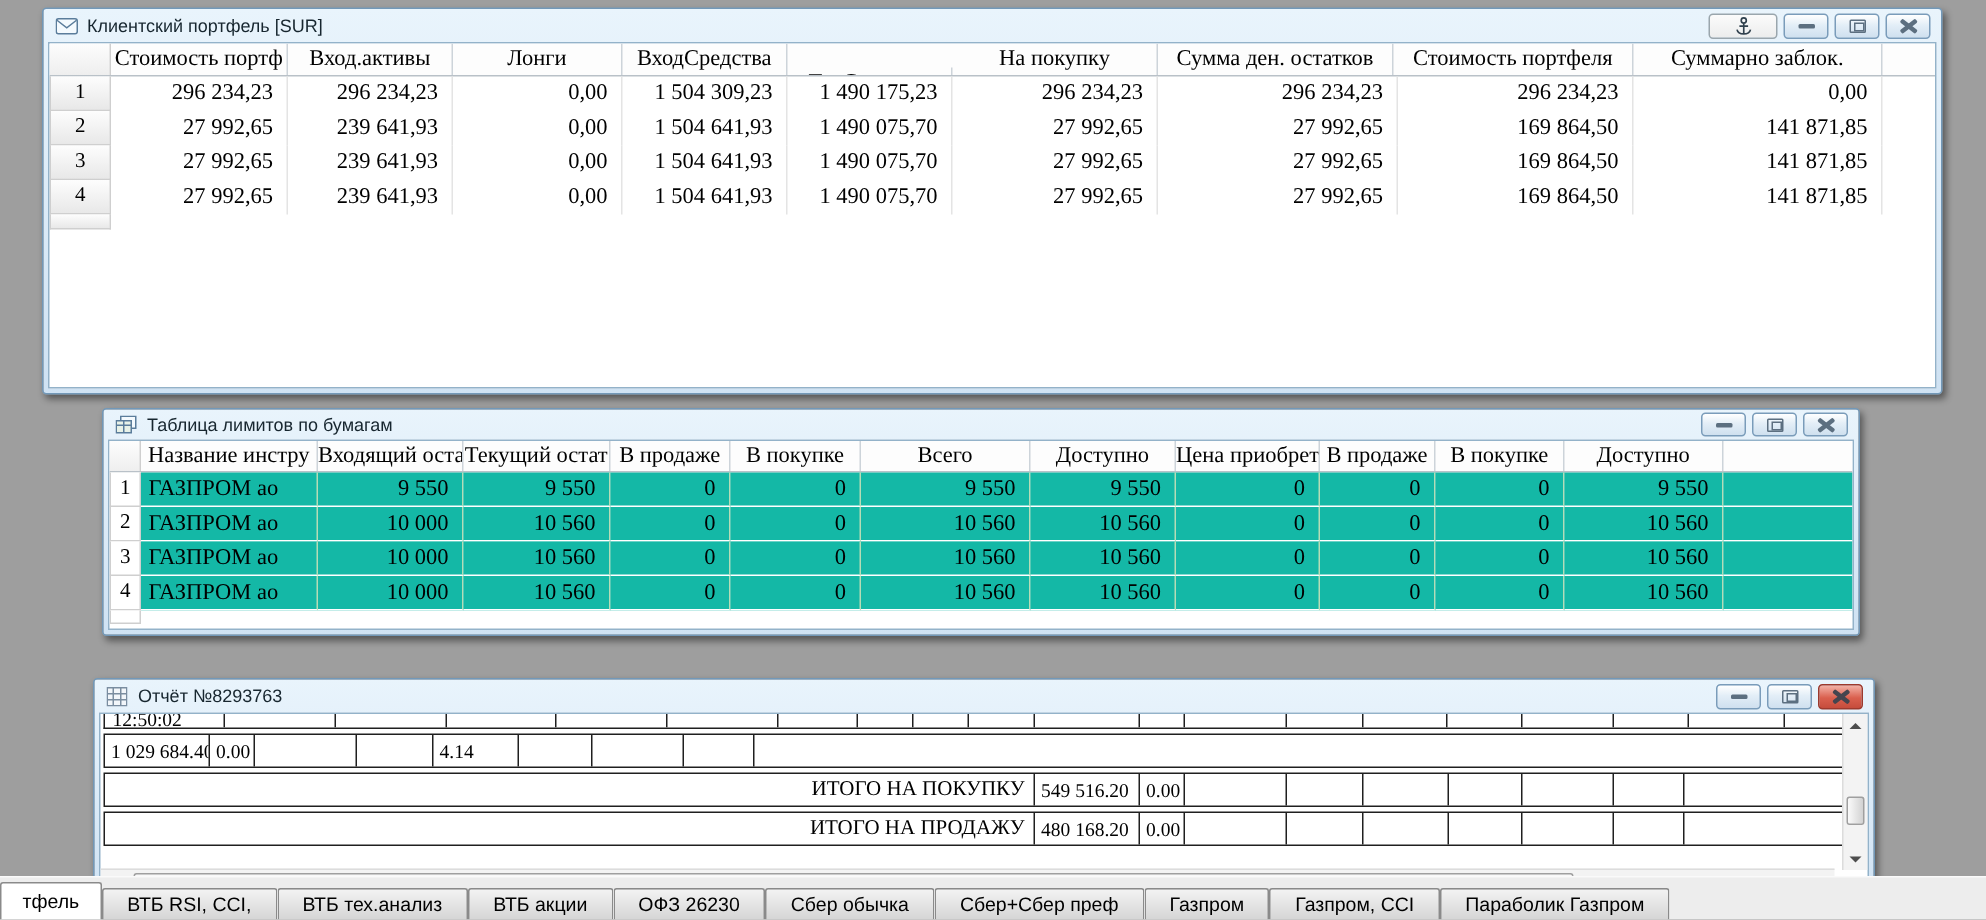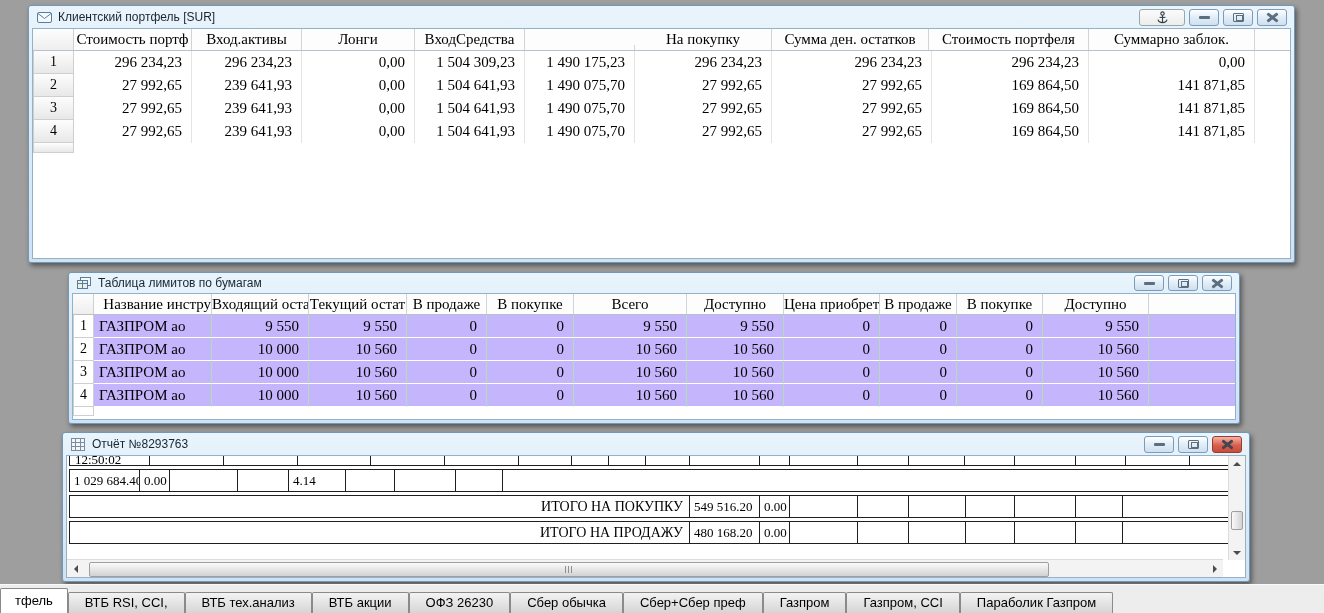--- a/index.html
+++ b/index.html
@@ -41,21 +41,21 @@
   .t2 .thead{height:20px}.t2 .hcell{line-height:20px}
   .hfill{flex:1 1 auto;border-right:none;}
   .trow{display:flex;height:23px;}
   .dcell{font:15px "Liberation Serif",serif;color:#000;text-align:right;padding-right:9px;
          line-height:23px;border-right:1px solid #e4e4e4;box-sizing:border-box;
          white-space:nowrap;overflow:hidden;flex:0 0 auto;}
   .rowhead{background:linear-gradient(#fdfdfd,#e8e8e8);border:1px solid #cfcfcf;border-top:none;
            font:14px "Liberation Serif",serif;text-align:center;line-height:21px;
            box-sizing:border-box;flex:0 0 auto;}
   .corner{background:linear-gradient(#fdfdfd,#eeeeee);border-right:1px solid #cfcfcf;}
-  .gcell{background:#c4b5fd;border-right:1px solid #b6dcb6;border-bottom:1px solid #ffffff;}
+  .gcell{background:#14b8a6;border-right:1px solid #b6dcb6;border-bottom:1px solid #ffffff;}
   .gname{text-align:left;padding-left:5px;padding-right:0;}
   .gfill{flex:1 1 auto !important;border-right:none;}
 
   
   .report{position:absolute;left:2px;top:0;width:1162px;}
   .partial{display:flex;height:10px;border:1px solid #1f1f1f;border-top:none;
            overflow:hidden;margin-bottom:3px;box-sizing:border-box;background:#fff;}
   .pcell{border-right:1px solid #1f1f1f;box-sizing:border-box;flex:0 0 auto;height:100%;}
   .pcell:last-child{border-right:none;}
   .ptime{font:13px "Liberation Serif",serif;transform:translateY(-4px);padding-left:5px;}
@@ -218,21 +218,21 @@
             <span class="g-max"></span>
           </button>
         <button class="cbtn" style="height:16px">
             <span class="g-x"></span>
           </button>
       </span>
     </div>
     <div class="winbody t2" style="top:20px;">
       <div id="t2-head" class="thead">
           <div class="hcell corner" style="width: 21px;"></div>
-          <div class="hcell" style="width: 118px; text-align: right;">Название инстру</div>
+          <div class="hcell" style="width: 118px;">Название инстру</div>
           <div class="hcell" style="width: 97px;">Входящий оста</div>
           <div class="hcell" style="width: 98px;">Текущий остат</div>
           <div class="hcell" style="width: 80px;">В продаже</div>
           <div class="hcell" style="width: 87px;">В покупке</div>
           <div class="hcell" style="width: 113px;">Всего</div>
           <div class="hcell" style="width: 97px;">Доступно</div>
           <div class="hcell" style="width: 96px;">Цена приобрет</div>
           <div class="hcell" style="width: 77px;">В продаже</div>
           <div class="hcell" style="width: 86px;">В покупке</div>
           <div class="hcell" style="width: 106px;">Доступно</div>
@@ -299,21 +299,21 @@
             <div class="dcell gcell" style="width: 106px;">10 560</div>
             <div class="dcell gcell gfill"></div>
           </div>
           <div class="trow">
             <div class="rowhead" style="width: 21px; height: 9px; line-height: 9px; background: rgb(255, 255, 255);"></div>
           </div>
         </div>
     </div>
   </div>
 
-  <div class="win" style="left:62px;top:432px;width:1188px;height:150px;">
+  <div class="win" style="left:62px;top:452px;width:1188px;height:150px;">
     <div class="titlebar">
       <span class="ticon">
         <svg width="14" height="13" viewBox="0 0 14 13">
           <rect x="0.5" y="0.5" width="13" height="12" fill="#f2f6fa" stroke="#7a8da0"></rect>
           <line x1="0.5" y1="4.5" x2="13.5" y2="4.5" stroke="#7a8da0"></line>
           <line x1="0.5" y1="8.5" x2="13.5" y2="8.5" stroke="#7a8da0"></line>
           <line x1="4.5" y1="0.5" x2="4.5" y2="12.5" stroke="#7a8da0"></line>
           <line x1="9.5" y1="0.5" x2="9.5" y2="12.5" stroke="#7a8da0"></line>
         </svg>
       </span>

